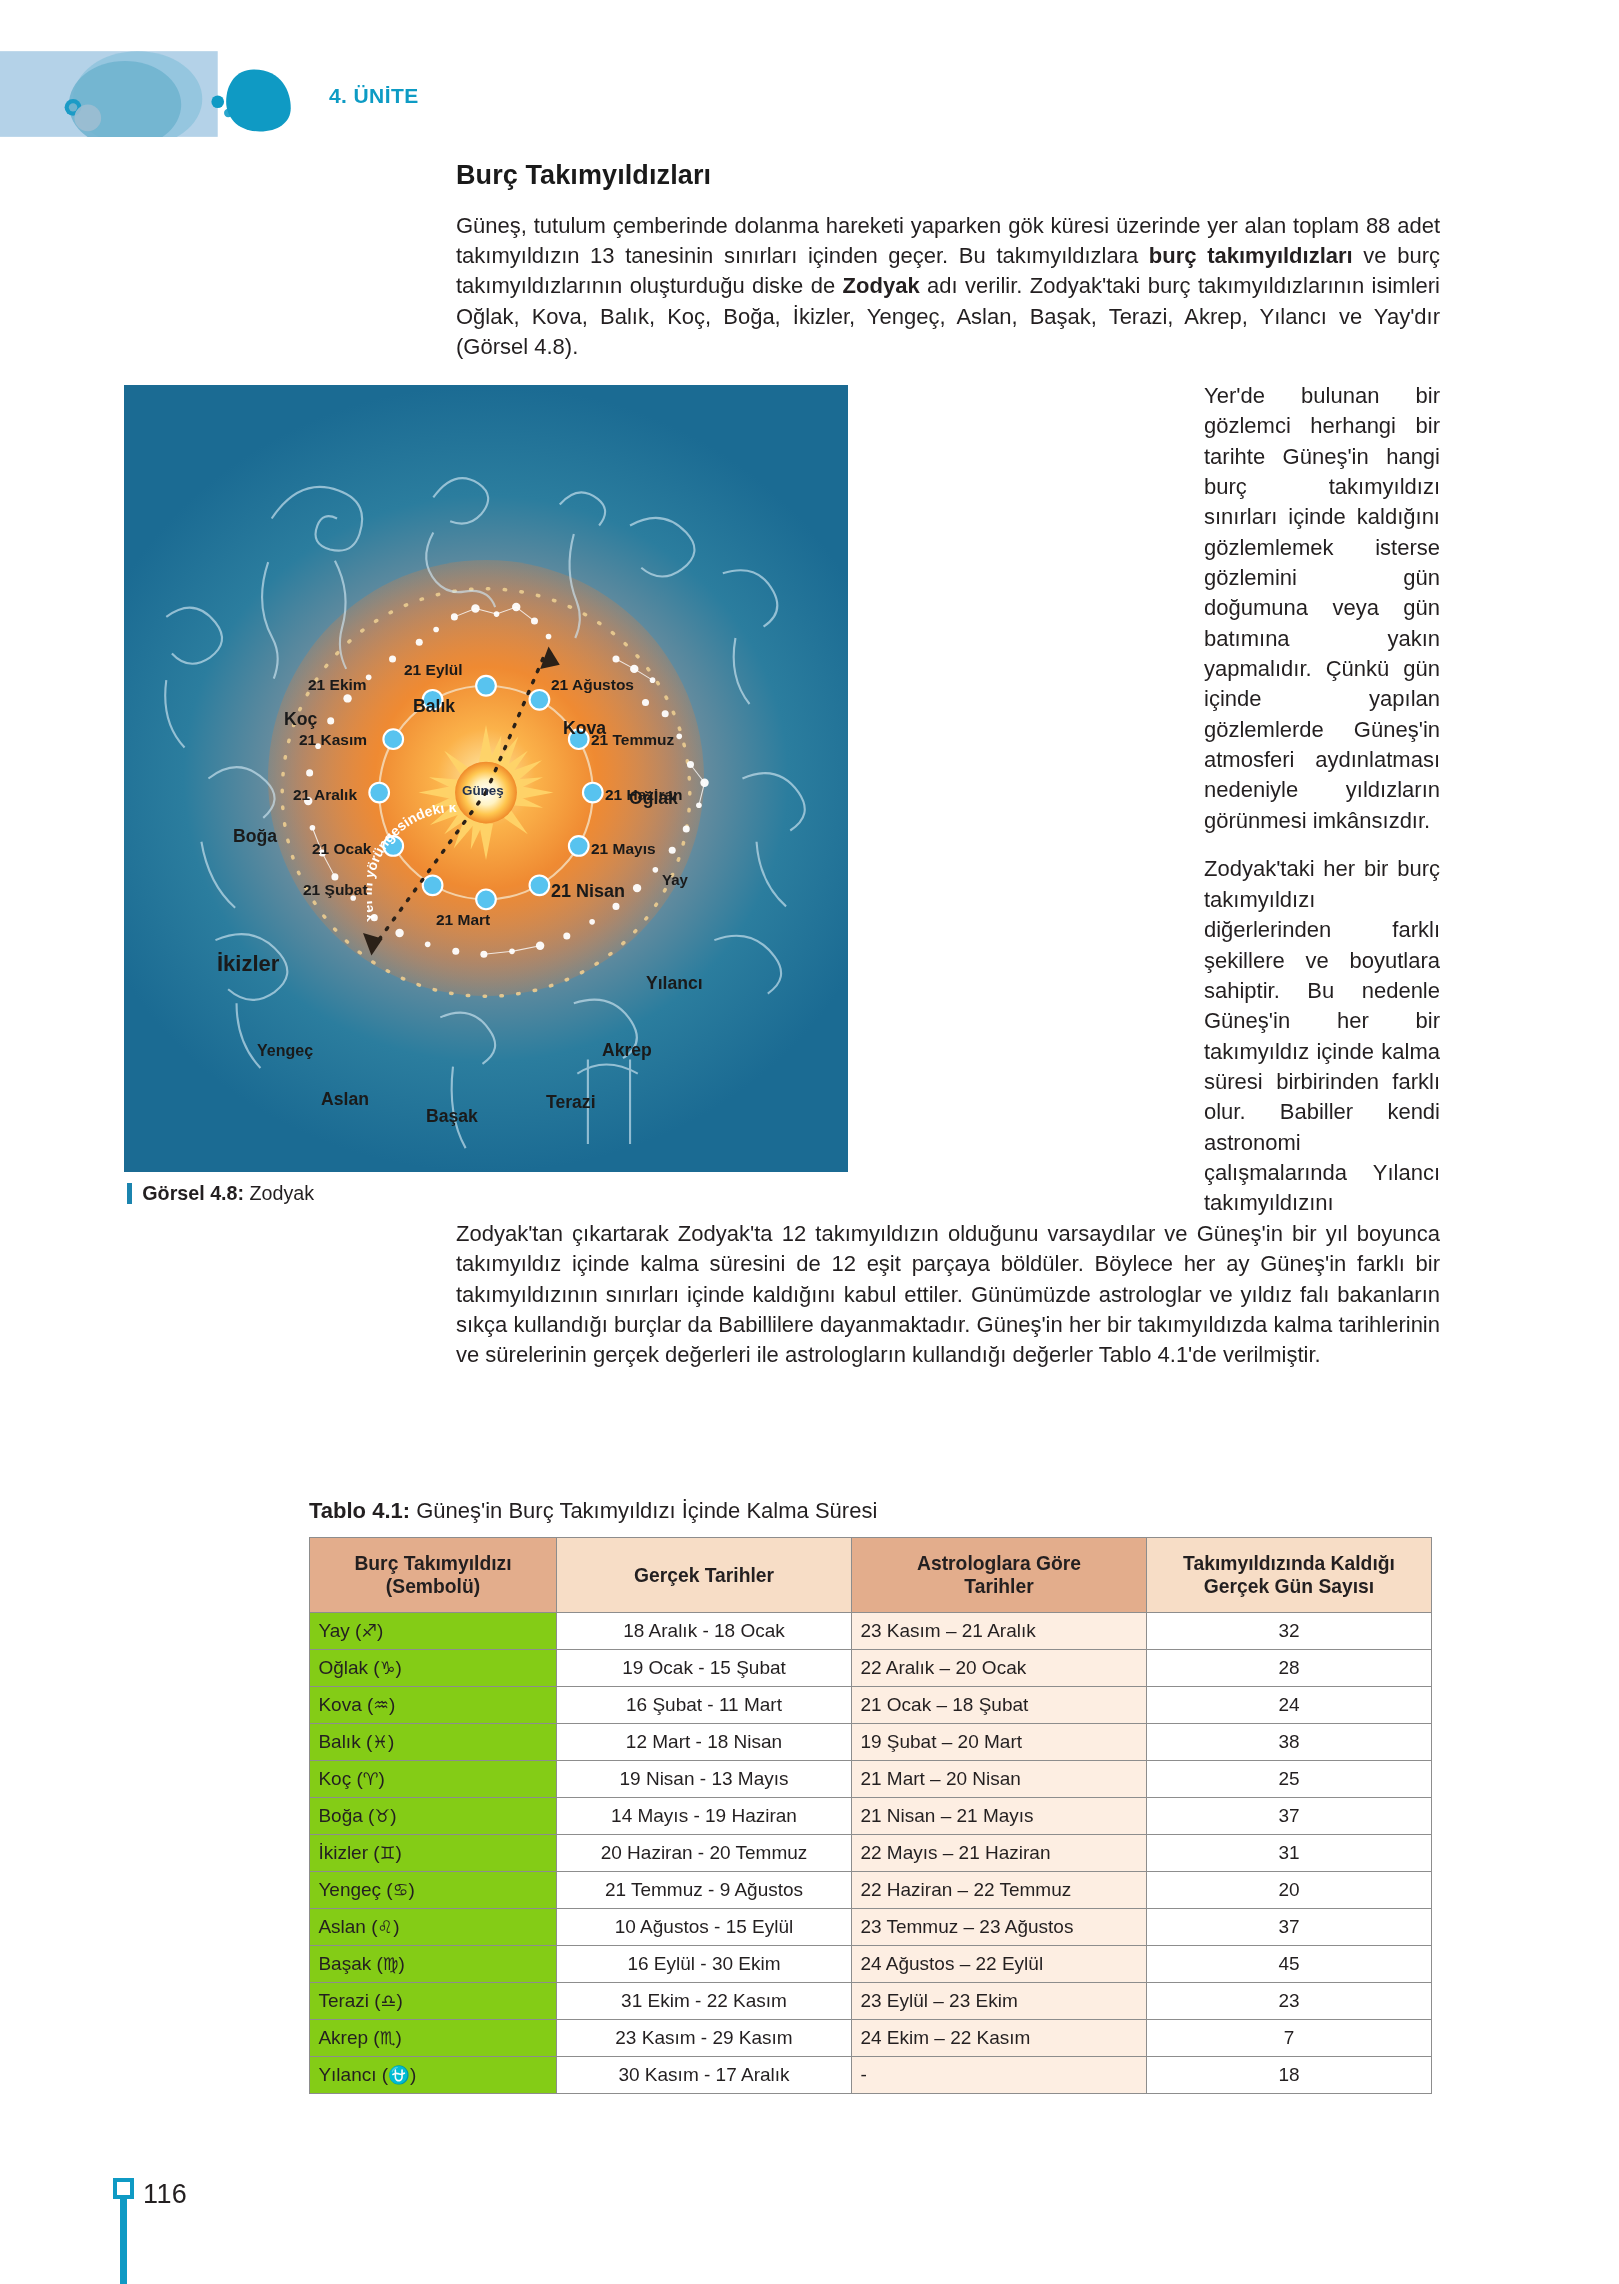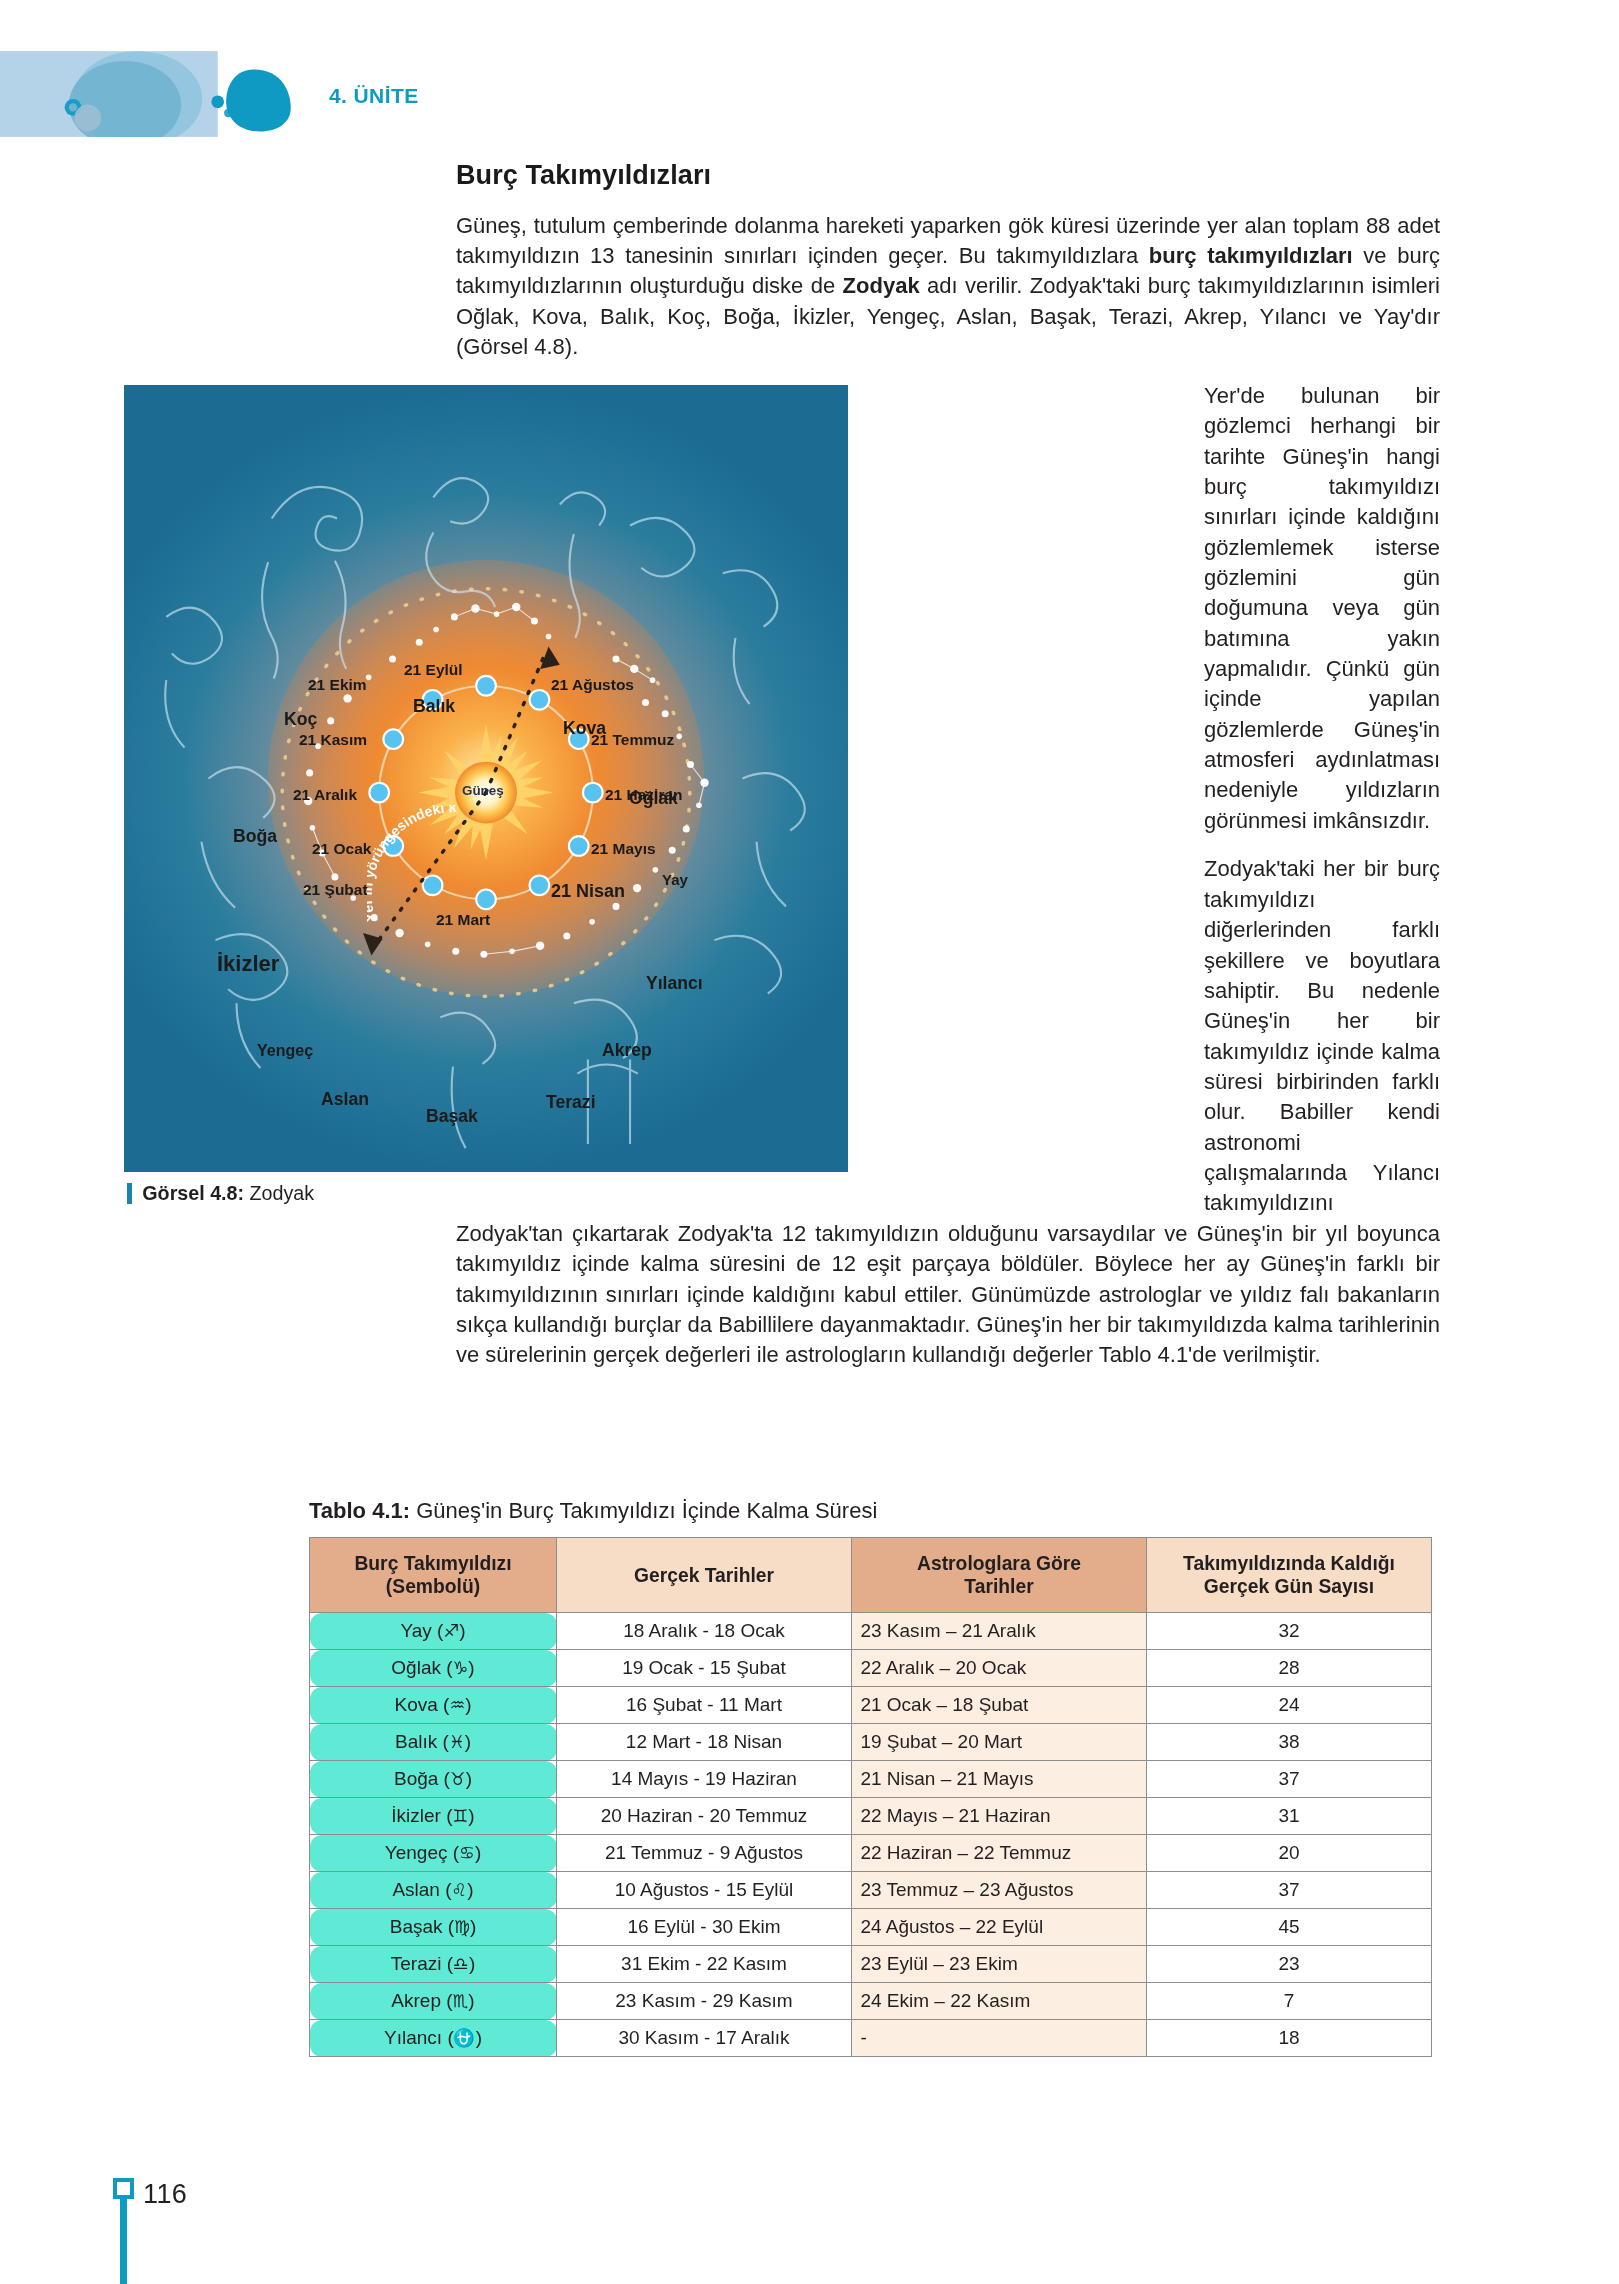--- a/index.html
+++ b/index.html
@@ -139,21 +139,21 @@
     font-weight: 700;
     text-align: center;
     line-height: 1.22;
     padding: 4.2px 5.6px;
   }
   th.hd-odd  { background: #e3ad8c; }
   th.hd-even { background: #f7ddc6; }
 
   table.zodiac-table tbody tr { height: 37px; }
   table.zodiac-table tbody td { padding: 2.8px 8.4px; }
-  td.col-name  { background: #5eead4; text-align: center; padding-right: 19.7px; white-space: nowrap; border-radius: 12px; }
+  td.col-name  { background: #84cc16; text-align: left; padding-right: 19.7px; white-space: nowrap; }
   td.col-real  { background: #ffffff; text-align: center; white-space: nowrap; }
   td.col-astro { background: #fdeee2; text-align: left; white-space: nowrap; }
   td.col-days  { background: #ffffff; text-align: center; }
   .sym { font-family: "DejaVu Sans", sans-serif; font-size: 17.6px; }
 
   
   #footer-marker {
     position: absolute;
     left: 120px;
     top: 2178px;
@@ -461,20 +461,26 @@
           <td class="col-astro">21 Ocak – 18 Şubat</td>
           <td class="col-days">24</td>
         </tr>
         <tr>
           <td class="col-name">Balık (<span class="sym">♓</span>)</td>
           <td class="col-real">12 Mart - 18 Nisan</td>
           <td class="col-astro">19 Şubat – 20 Mart</td>
           <td class="col-days">38</td>
         </tr>
         <tr>
+          <td class="col-name">Koç (<span class="sym">♈</span>)</td>
+          <td class="col-real">19 Nisan - 13 Mayıs</td>
+          <td class="col-astro">21 Mart – 20 Nisan</td>
+          <td class="col-days">25</td>
+        </tr>
+        <tr>
           <td class="col-name">Boğa (<span class="sym">♉</span>)</td>
           <td class="col-real">14 Mayıs - 19 Haziran</td>
           <td class="col-astro">21 Nisan – 21 Mayıs</td>
           <td class="col-days">37</td>
         </tr>
         <tr>
           <td class="col-name">İkizler (<span class="sym">♊</span>)</td>
           <td class="col-real">20 Haziran - 20 Temmuz</td>
           <td class="col-astro">22 Mayıs – 21 Haziran</td>
           <td class="col-days">31</td>

